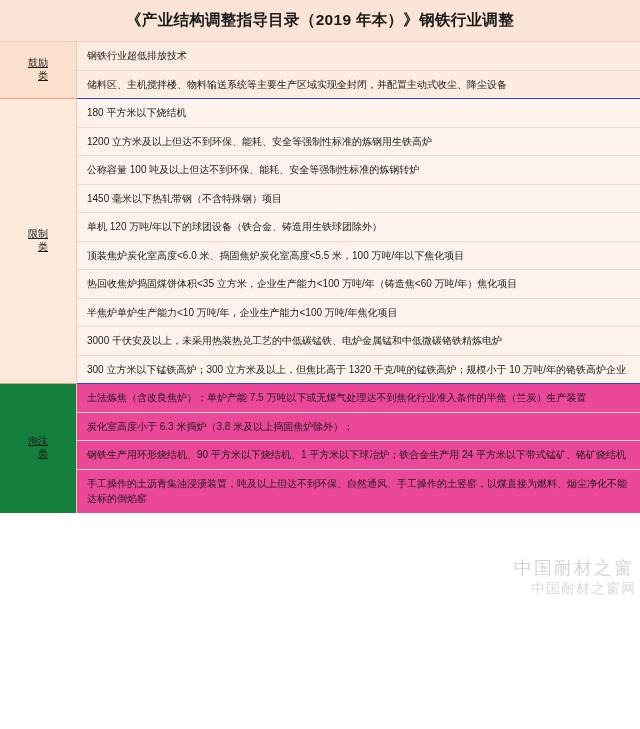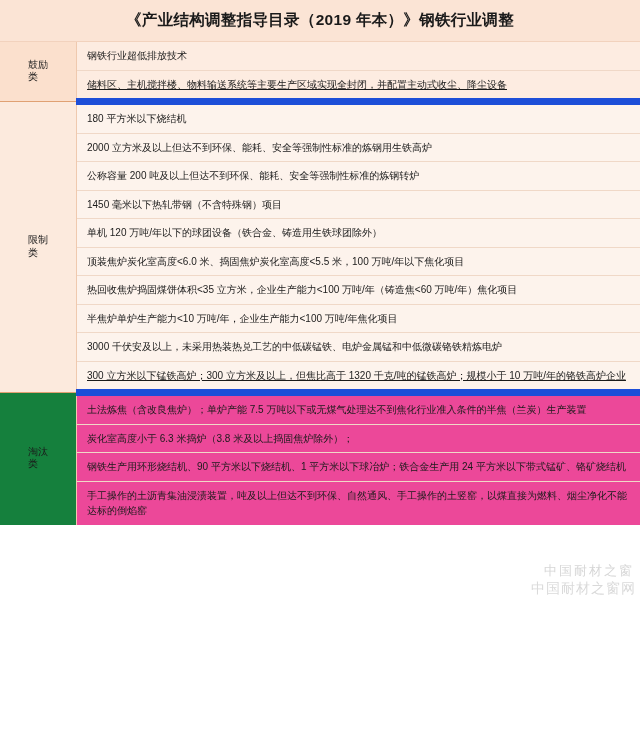--- a/index.html
+++ b/index.html
@@ -46,49 +46,49 @@
     text-align: center;
     font-size: 14px;
     color: #1b1b1b;
     vertical-align: middle;
     border-right: 1px solid #efc9ae;
   }
   .cat-inner {
     writing-mode: horizontal-tb;
     display: inline-block;
     width: 2em;
-    text-align: left;
+    text-align: right;
     line-height: 1.25;
+    text-decoration: underline;
   }
   td.item {
     padding: 6px 10px 6px 10px;
     border-bottom: 1px solid #f0d8c7;
   }
   td.item.last-of-group {
-    border-bottom: 7px solid #1d4ed8;
-    text-decoration: underline;
+    border-bottom: 1px solid #1d4ed8;
   }
   
   tr.g-encourage td { background: #fdece1; }
   tr.g-restrict td { background: #fdf3ec; }
   tr.g-eliminate td { background: #ec4899; }
 
   tr.g-encourage td.cat { background: #fbe0cd; }
   tr.g-restrict td.cat { background: #fceadd; }
   tr.g-eliminate td.cat { background: #15803d; }
 
   .group-sep td {
     border-top: 1px solid #e0a173;
     margin-left: 40px;
   }
   .watermark {
     position: absolute;
     right: 6px;
     bottom: 26px;
-    font-size: 13px;
+    font-size: 18px;
     color: rgba(120,120,120,0.30);
     letter-spacing: 2px;
     white-space: nowrap;
     pointer-events: none;
   }
   .watermark2 {
     position: absolute;
     right: 4px;
     bottom: 8px;
     font-size: 14px;
@@ -118,24 +118,24 @@
         <td class="item last-of-group">储料区、主机搅拌楼、物料输送系统等主要生产区域实现全封闭，并配置主动式收尘、降尘设备</td>
       </tr>
 
       <tr class="g-restrict group-sep">
         <td class="cat" rowspan="10">
           <span class="cat-inner">限制类</span>
         </td>
         <td class="item">180 平方米以下烧结机</td>
       </tr>
       <tr class="g-restrict">
-        <td class="item">2000 立方米及以上但达不到环保、能耗、安全等强制性标准的炼钢用生铁高炉</td>
+        <td class="item">1200 立方米及以上但达不到环保、能耗、安全等强制性标准的炼钢用生铁高炉</td>
       </tr>
       <tr class="g-restrict">
-        <td class="item">公称容量 200 吨及以上但达不到环保、能耗、安全等强制性标准的炼钢转炉</td>
+        <td class="item">公称容量 100 吨及以上但达不到环保、能耗、安全等强制性标准的炼钢转炉</td>
       </tr>
       <tr class="g-restrict">
         <td class="item">1450 毫米以下热轧带钢（不含特殊钢）项目</td>
       </tr>
       <tr class="g-restrict">
         <td class="item">单机 120 万吨/年以下的球团设备（铁合金、铸造用生铁球团除外）</td>
       </tr>
       <tr class="g-restrict">
         <td class="item">顶装焦炉炭化室高度&lt;6.0 米、捣固焦炉炭化室高度&lt;5.5 米，100 万吨/年以下焦化项目</td>
       </tr>

